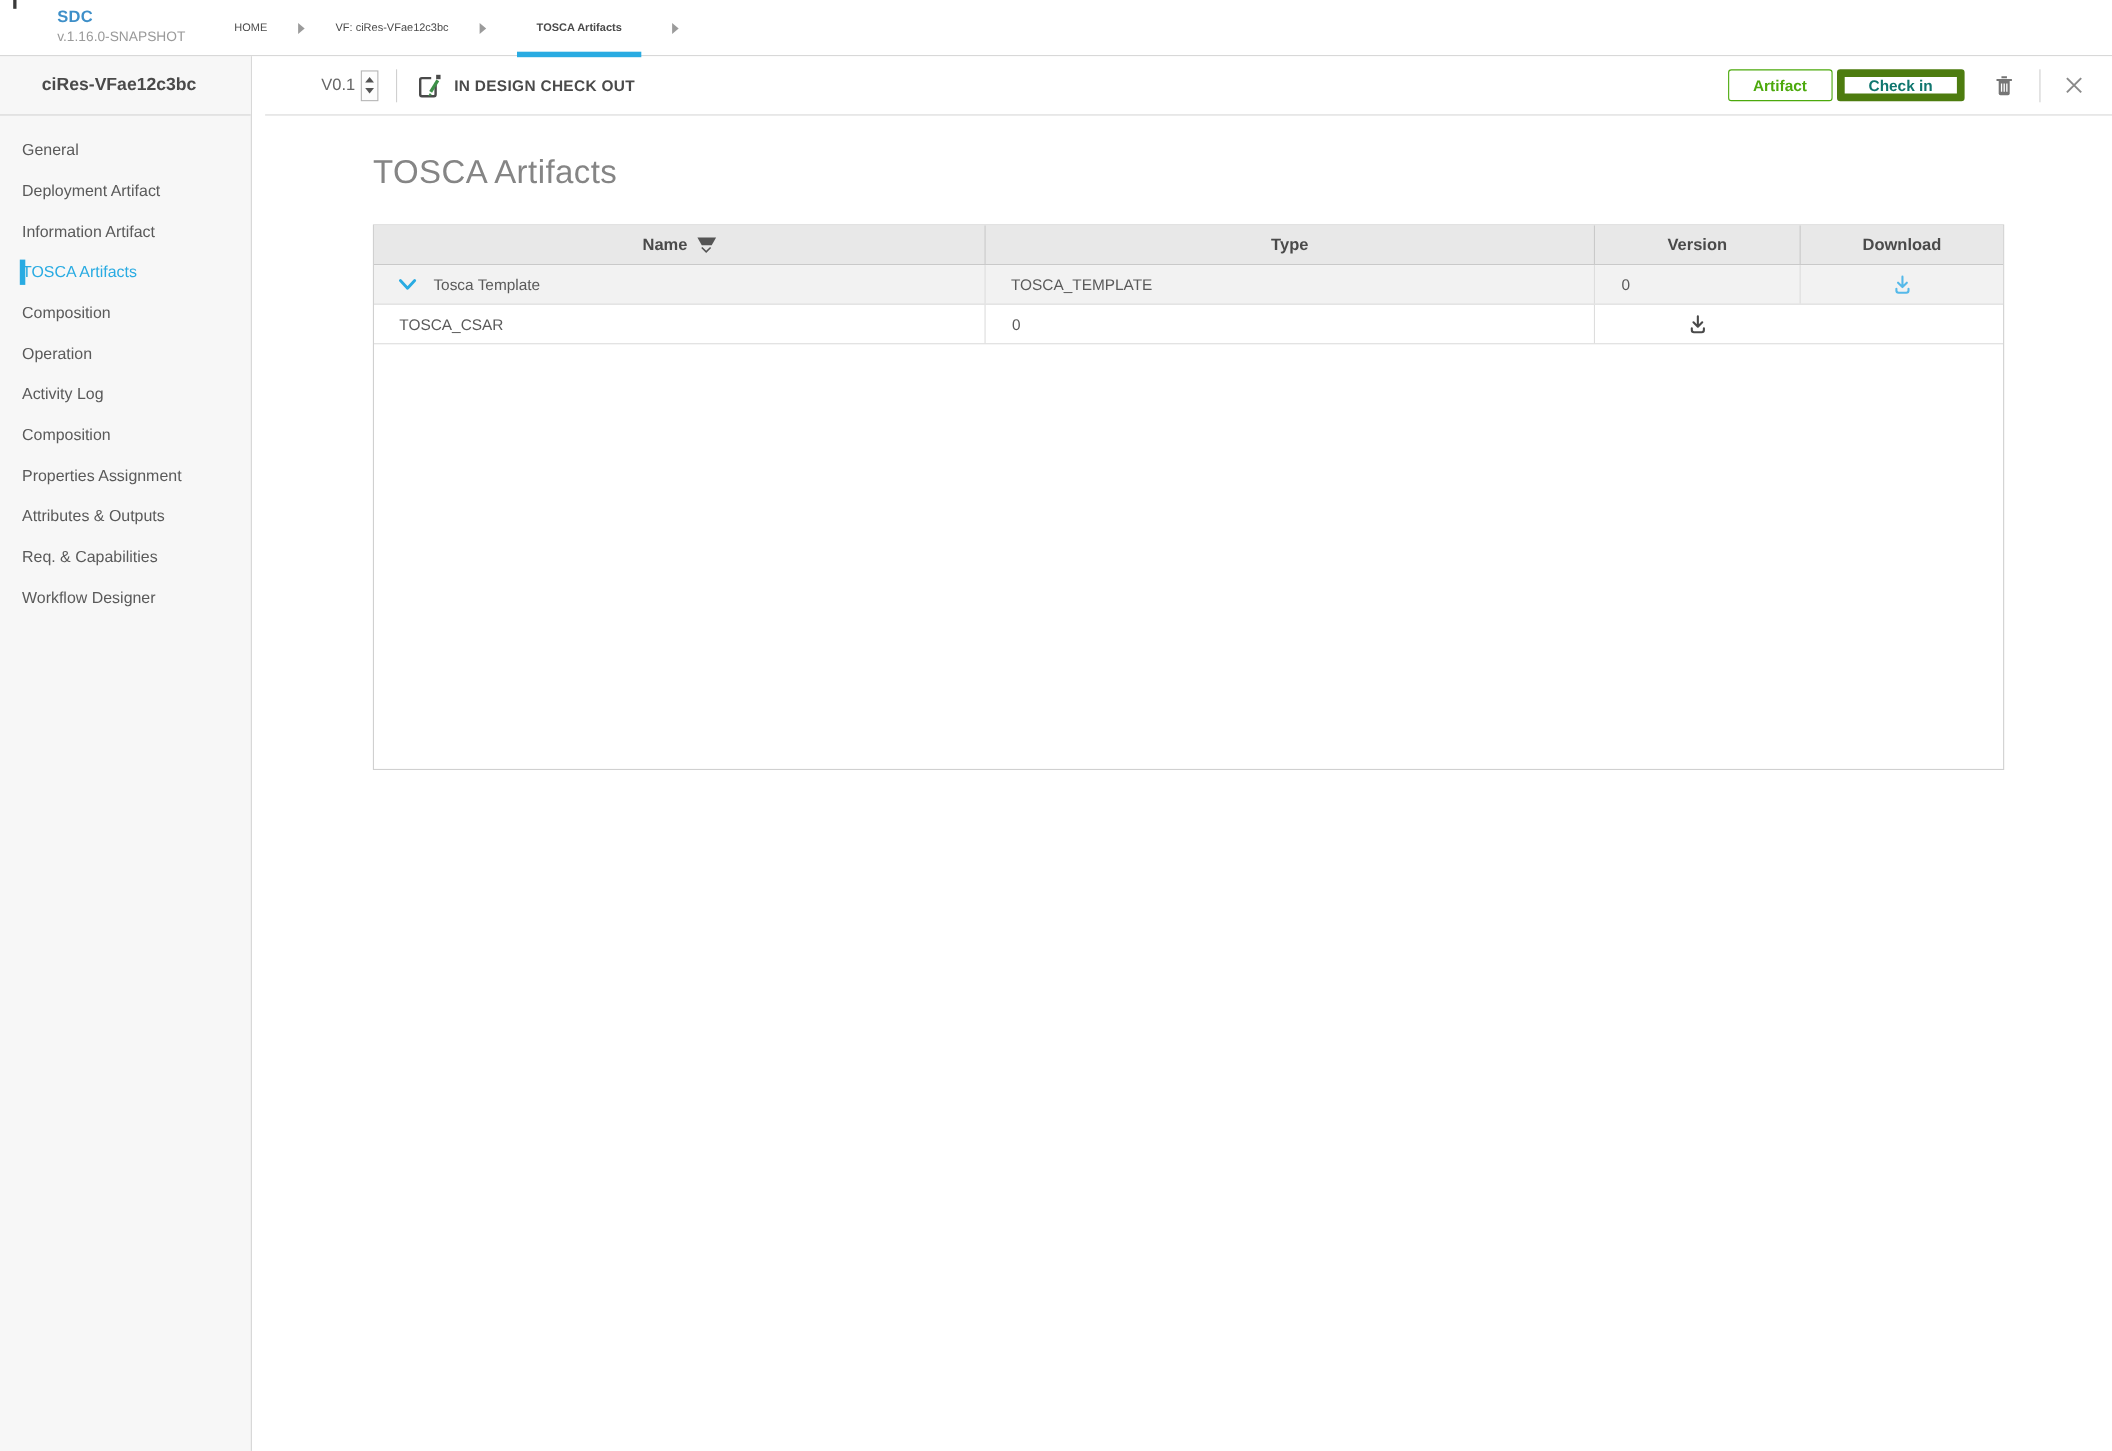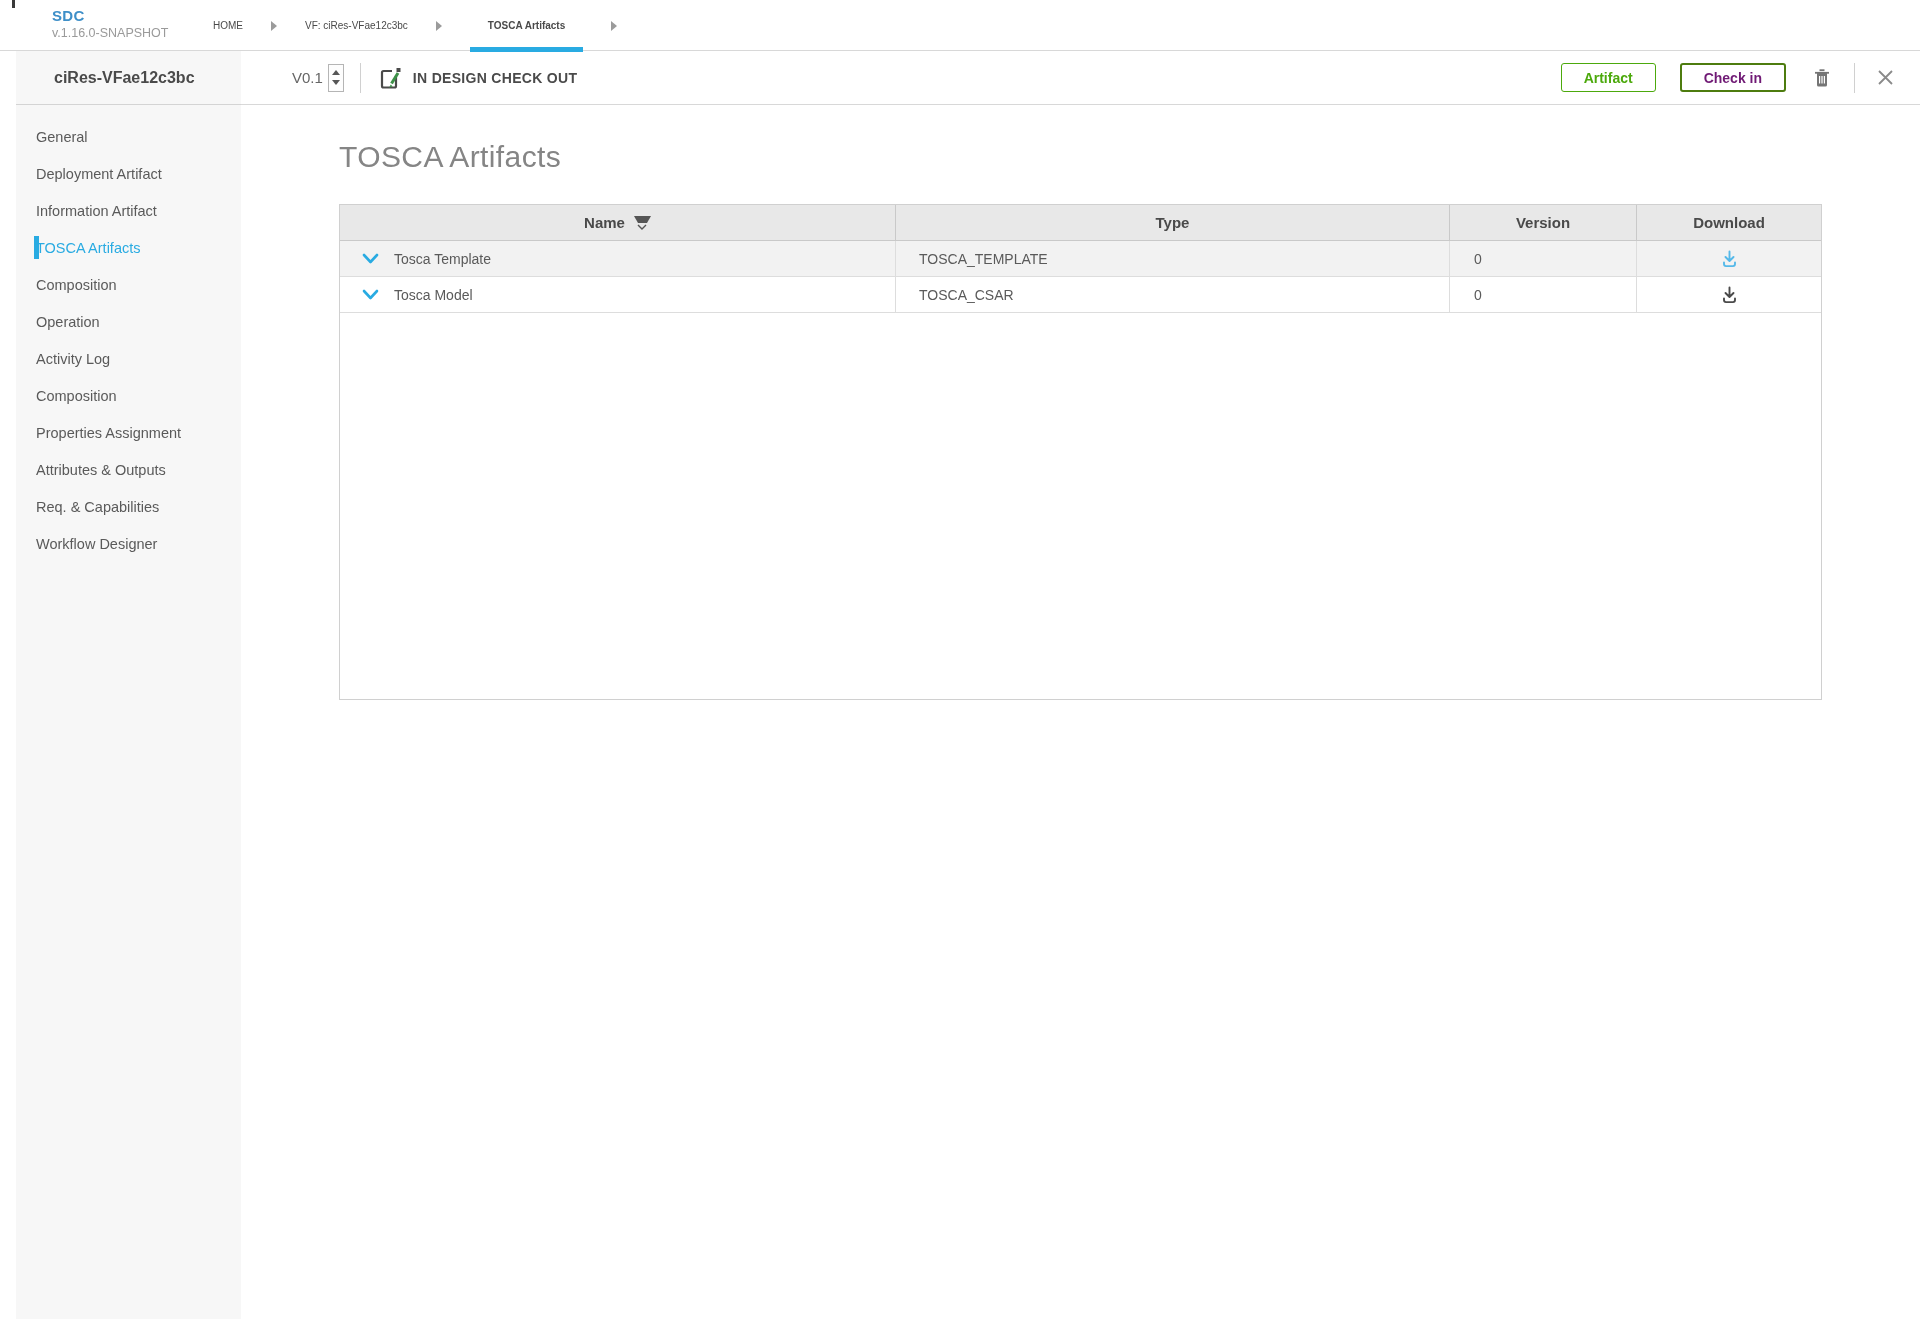--- a/index.html
+++ b/index.html
@@ -20,21 +20,21 @@
   .logo{position:absolute;left:52px;top:7px;line-height:1.25;}
   .logo-name{color:var(--logo_blue);font-size:15px;font-weight:bold;letter-spacing:.3px;}
   .logo-version{color:#9a9a9a;font-size:12.5px;}
   .breadcrumb{position:absolute;left:213px;top:0;height:51px;display:flex;align-items:stretch;}
   .crumb{position:relative;display:flex;align-items:center;color:#4a4a4a;font-size:10px;font-weight:500;cursor:pointer;white-space:nowrap;}
   .crumb.active{font-weight:bold;padding:0 18px;}
   .crumb.active::after{content:"";position:absolute;left:0;right:0;bottom:-1px;height:5px;background:var(--accent);}
   .crumb-sep{width:0;height:0;border-left:6px solid #9b9b9b;border-top:5px solid transparent;border-bottom:5px solid transparent;align-self:center;margin:0 28px;}
 
   
-  .sidebar{position:absolute;top:51px;left:16px;width:229px;height:1268px;background:#f7f7f7;border-right:1px solid #d4d4d4;}
+  .sidebar{position:absolute;top:51px;left:0;width:229px;height:1268px;background:#f7f7f7;border-right:1px solid #d4d4d4;}
   .sidebar-title{height:54px;display:flex;align-items:center;padding-left:38px;font-size:16px;font-weight:bold;color:#4a4a4a;border-bottom:1px solid #d4d4d4;background:#f7f7f7;}
   .side-nav{padding-top:13px;}
   .side-item{position:relative;height:37px;display:flex;align-items:center;padding-left:20px;font-size:14.5px;color:var(--text-gray);cursor:pointer;}
   .side-item.active{color:var(--accent);}
   .side-item.active::before{content:"";position:absolute;left:18px;top:7px;bottom:7px;width:5px;background:var(--accent);}
 
   
   .main{position:absolute;top:51px;left:241px;width:1679px;height:1268px;background:#fff;}
 
   
@@ -43,21 +43,21 @@
   .version-label{font-size:15px;color:#666;}
   .version-spinner{width:16px;height:28px;border:1px solid #b5b5b5;background:#fdfdfd;margin-left:5px;display:flex;flex-direction:column;align-items:center;justify-content:center;gap:5px;}
   .spin-up{width:0;height:0;border-bottom:5px solid #555;border-left:4px solid transparent;border-right:4px solid transparent;}
   .spin-down{width:0;height:0;border-top:5px solid #555;border-left:4px solid transparent;border-right:4px solid transparent;}
   .v-divider{width:1px;height:30px;background:#d0d0d0;margin:0 16px;}
   .status-group{display:flex;align-items:center;}
   .status-text{font-size:14px;font-weight:bold;color:#4a4a4a;letter-spacing:.3px;margin-left:10px;}
   .toolbar-spacer{flex:1;}
   .btn{height:29px;padding:0 22px;font-size:14px;font-weight:600;border-radius:3px;background:#fff;cursor:pointer;font-family:"Liberation Sans",sans-serif;}
   .btn-certify{border:1px solid var(--green);color:var(--green);}
-  .btn-checkin{border:2px solid #4d7c0f;color:#701a75;margin-left:24px;}
+  .btn-checkin{border:7px solid #4d7c0f;color:#0f766e;margin-left:4px;}
   .icon-btn{background:none;border:none;cursor:pointer;display:flex;align-items:center;justify-content:center;padding:0;}
   .trash-btn{margin-left:26px;}
   .close-btn{}
   .tool-sep{width:1px;height:30px;background:#d0d0d0;margin:0 22px;}
 
   
   .content{padding-left:98px;padding-top:35px;}
   .page-title{font-size:30px;font-weight:300;color:#858585;letter-spacing:.4px;}
 
   .artifact-table{margin-top:30px;width:1483px;height:496px;border:1px solid #d0d0d0;background:#fff;}
@@ -203,28 +203,20 @@
                 <svg width="19" height="18" viewBox="0 0 19 18">
                   <path d="M9.5 1.5 v9 M5.5 7 L9.5 11 L13.5 7" fill="none" stroke="#55b9e9" stroke-width="1.9" stroke-linecap="round" stroke-linejoin="round"></path>
                   <path d="M4 12.5 v1.6 a2 2 0 0 0 2 2 h7 a2 2 0 0 0 2 -2 v-1.6" fill="none" stroke="#55b9e9" stroke-width="1.9" stroke-linecap="round"></path>
                 </svg>
               </span>
             </button>
           </div>
         </div>
 
         <div class="t-row t-body-row">
-          <div class="t-cell cell-name">
-            <span class="row-chevron">
-              <svg width="17" height="12" viewBox="0 0 17 12">
-                  <path d="M2 2 L8.5 9 L15 2" fill="none" stroke="#29abe2" stroke-width="2.6" stroke-linecap="round" stroke-linejoin="round"></path>
-                </svg>
-            </span>
-            <span>Tosca Model</span>
-          </div>
           <div class="t-cell cell-type">TOSCA_CSAR</div>
           <div class="t-cell cell-version">0</div>
           <div class="t-cell cell-download">
             <button class="dl-btn">
               <span style="display:flex;">
                 <svg width="19" height="18" viewBox="0 0 19 18">
                   <path d="M9.5 1.5 v9 M5.5 7 L9.5 11 L13.5 7" fill="none" stroke="#4a4a4a" stroke-width="1.9" stroke-linecap="round" stroke-linejoin="round"></path>
                   <path d="M4 12.5 v1.6 a2 2 0 0 0 2 2 h7 a2 2 0 0 0 2 -2 v-1.6" fill="none" stroke="#4a4a4a" stroke-width="1.9" stroke-linecap="round"></path>
                 </svg>
               </span>

